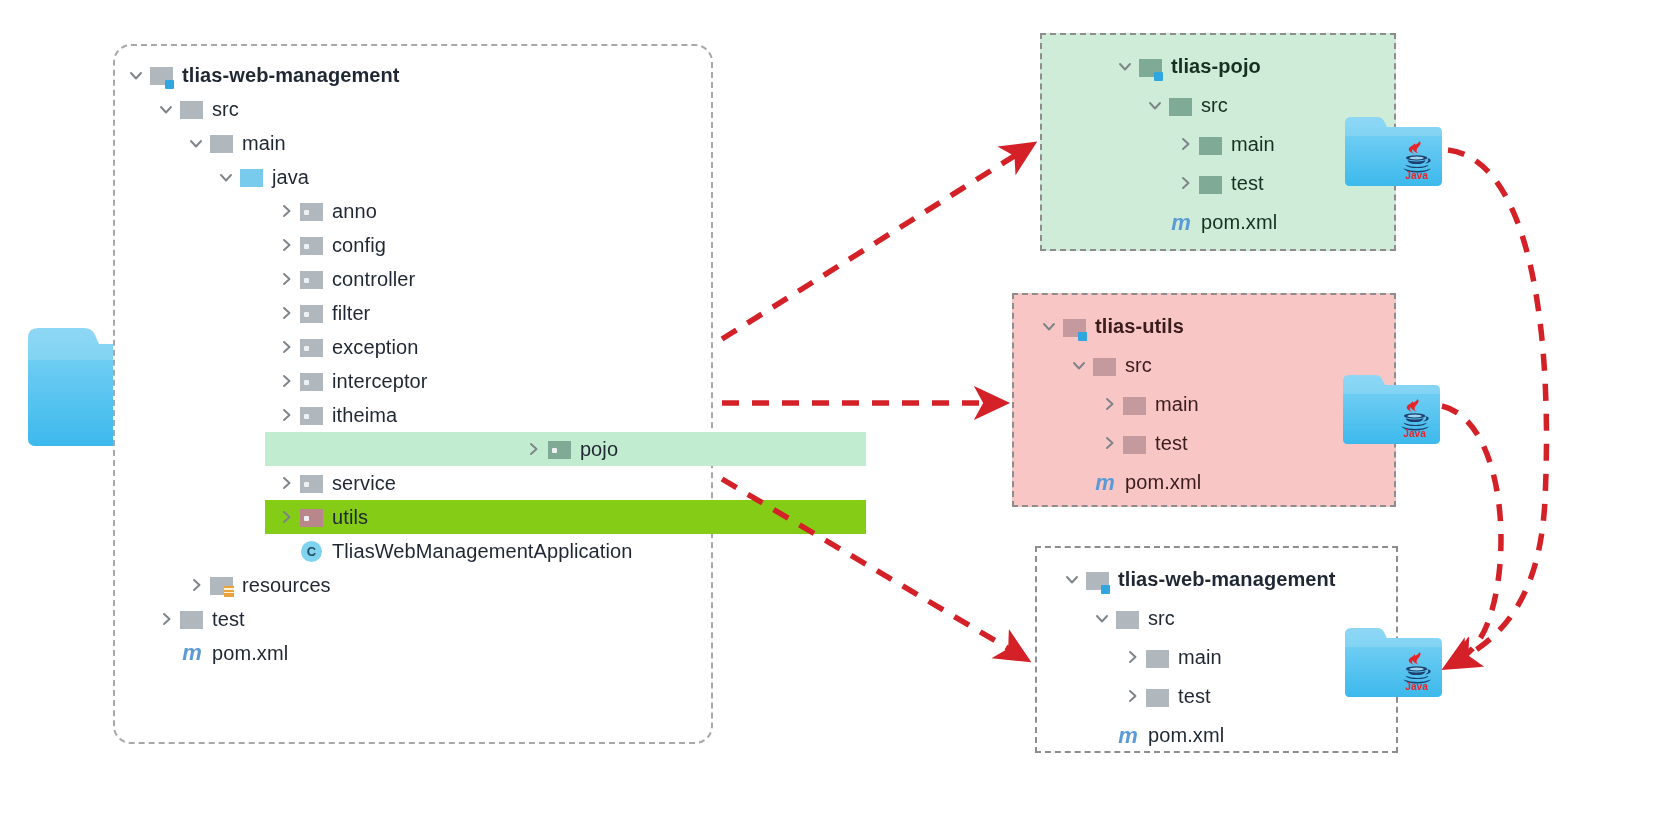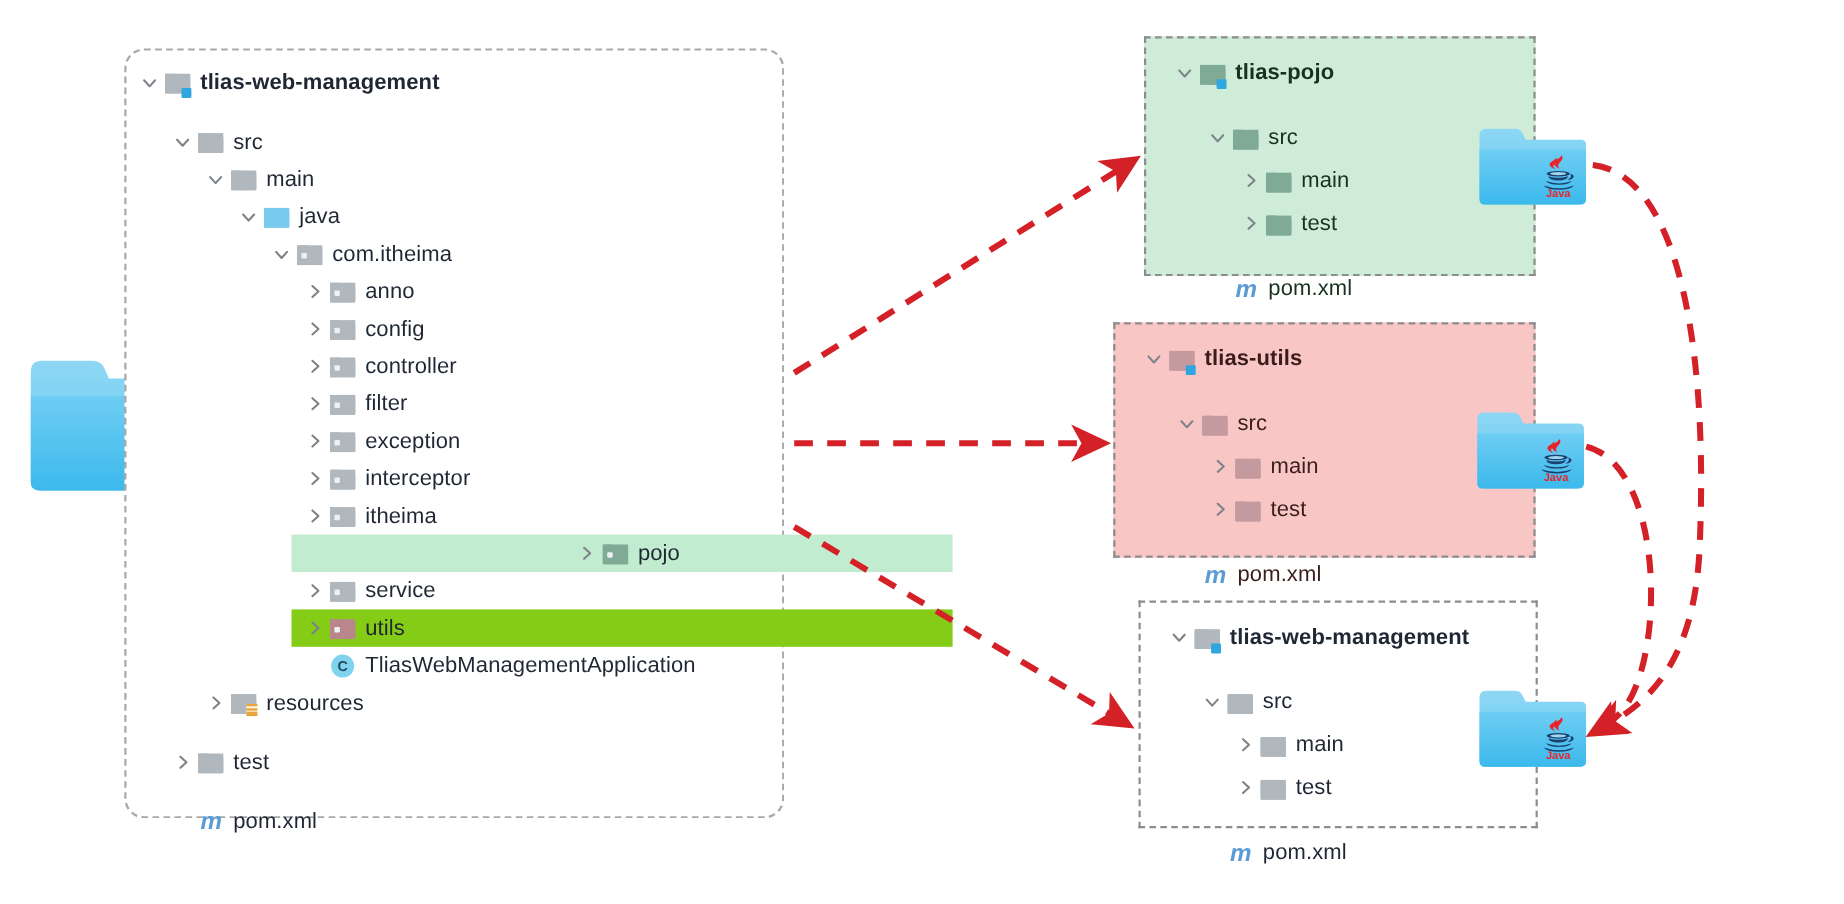--- a/index.html
+++ b/index.html
@@ -77,30 +77,30 @@
     position:absolute; left:113px; top:44px; width:600px; height:700px;
     border:2px dashed #a8a8a8; border-radius:18px; background:#fff;
     padding-top:12px;
   }
   #main-tree .row { padding-left: 8px; }
   .hl-green { background:#c2ecd0;justify-content:center; }
   .hl-red   { background:#84cc16; }
   .hl-green, .hl-red { margin-left:-8px; padding-left:16px; width:601px; }
 
   .ind0 { margin-left:0px; }
-  .ind1 { margin-left:30px;margin-top:20px; }
+  .ind1 { margin-left:30px; }
   .ind2 { margin-left:60px; }
   .ind3 { margin-left:90px; }
   .ind4 { margin-left:120px; }
   .ind5 { margin-left:150px; }
 
   
   .panel { position:absolute; border:2px dashed #8d8d8d; padding-top:12px; }
   .panel .row { padding-left:22px; height:39px; }
-  #panel-pojo  { left:1040px; top:33px;  width:356px; height:218px; background:#cfecd8; }
+  #panel-pojo  { left:1040px; top:33px;  width:356px; height:218px; background:#cfecd8;padding-left:48px; }
   #panel-utils { left:1012px; top:293px; width:384px; height:214px; background:#f9c6c6; }
   #panel-web   { left:1035px; top:546px; width:363px; height:207px; background:#ffffff; }
   #panel-pojo .lbl  { color:#17301f; }
   #panel-utils .lbl { color:#3a1c1c; }
 
   
   .javafolder { position:absolute; }
   .javafolder svg { display:block; width:100%; height:100%; }
 
   
@@ -189,35 +189,20 @@
             <path d="M2,5 L7,10.5 L12,5" fill="none" stroke="#7d8388" stroke-width="1.9" stroke-linecap="round" stroke-linejoin="round"></path>
           </svg>
         </span>
         <span class="ico">
           <span class="folder blue">
             <span class="tab"></span>
             <span class="body"></span>
           </span>
         </span>
         <span class="lbl">java</span>
-      </div>
-      <div class="row ind4">
-        <span class="chev">
-          <svg width="15" height="15" viewBox="0 0 15 15">
-            <path d="M2,5 L7,10.5 L12,5" fill="none" stroke="#7d8388" stroke-width="1.9" stroke-linecap="round" stroke-linejoin="round"></path>
-          </svg>
-        </span>
-        <span class="ico">
-          <span class="folder g">
-            <span class="tab"></span>
-            <span class="body"></span>
-            <span class="dot"></span>
-          </span>
-        </span>
-        <span class="lbl">com.itheima</span>
       </div>
       <div class="row ind5">
         <span class="chev">
           <svg width="15" height="15" viewBox="0 0 15 15">
             <path d="M5,2 L10.5,7 L5,12" fill="none" stroke="#7d8388" stroke-width="1.9" stroke-linecap="round" stroke-linejoin="round"></path>
           </svg>
         </span>
         <span class="ico">
           <span class="folder g">
             <span class="tab"></span>

